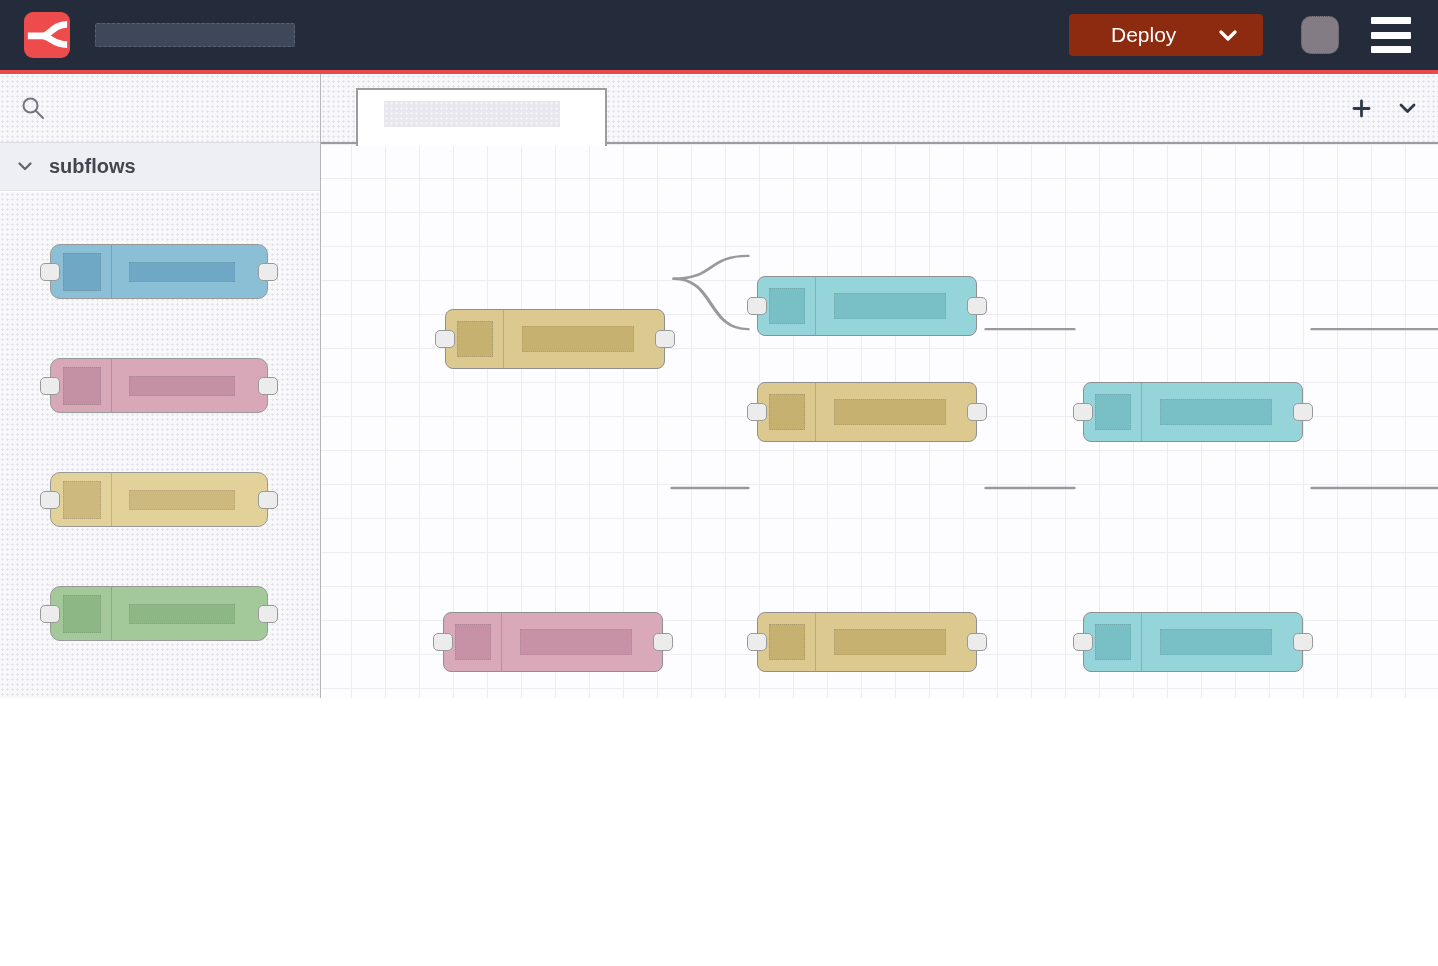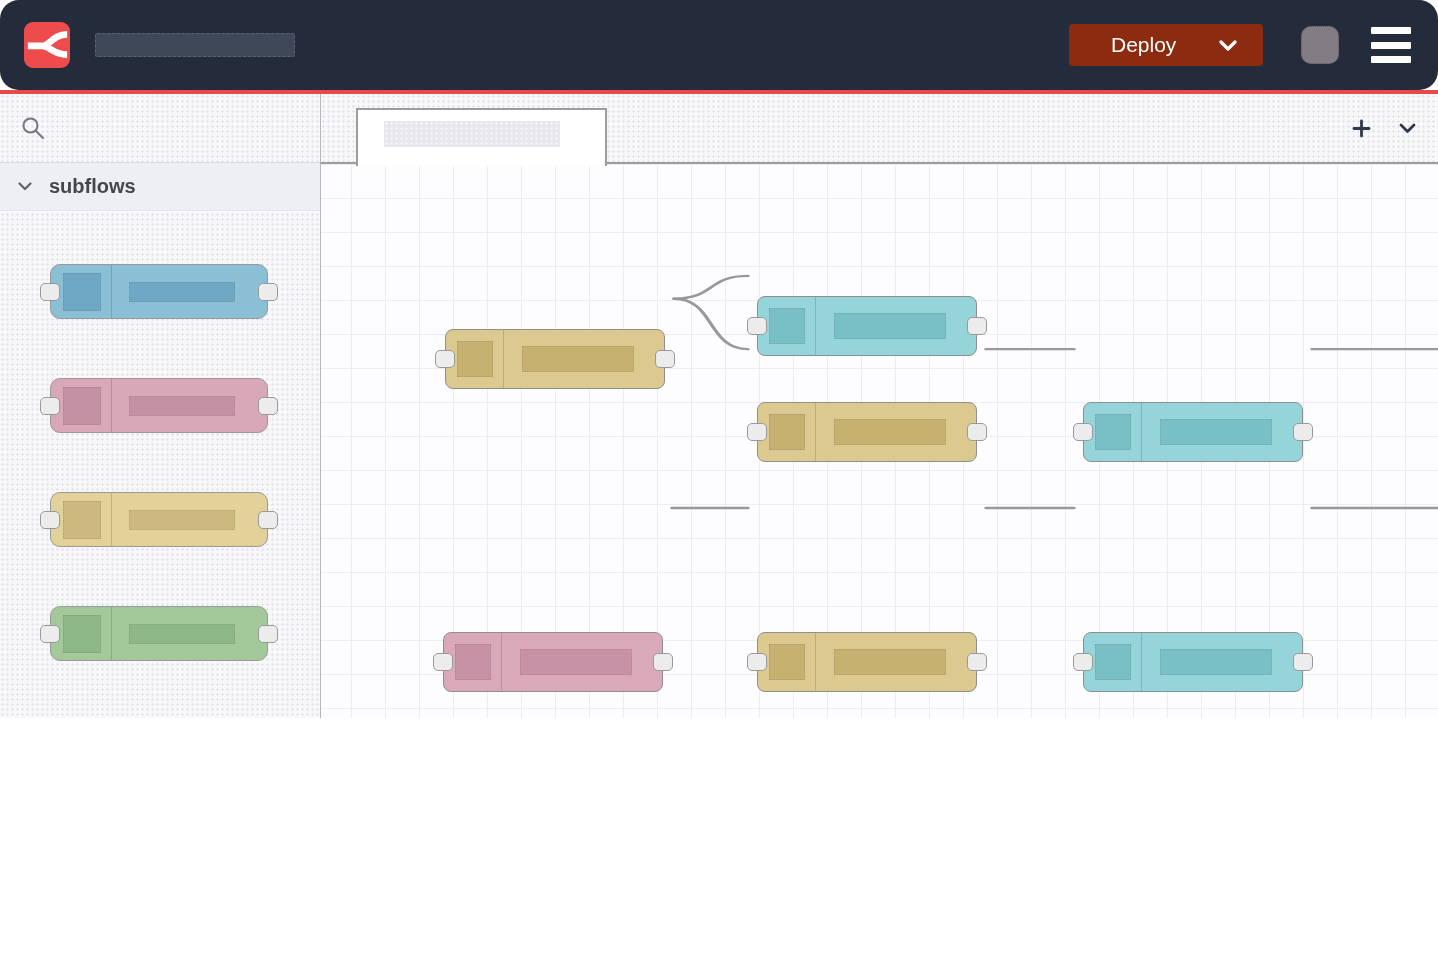--- a/index.html
+++ b/index.html
@@ -1,20 +1,20 @@
 <!DOCTYPE html>
 <html style="--header-bg: #242c3b; --accent: #e9494b; --logo-bg: #ee4b4d; --title-ph-bg: #3e4859; --deploy-bg: #8c2b10; --avatar-bg: #847c84; --grid: #ececf5; --wire: #999999; --port-fill: #ececec; --port-border: #999999;"><head>
 <meta charset="utf-8">
 <style>
   * { margin:0; padding:0; box-sizing:border-box; }
   html,body { width:1438px; height:966px; overflow:hidden; background:#fff;
     font-family:"Liberation Sans", sans-serif; }
 
   
-  .header { height:90px; background:var(--header-bg,#242c3b); display:flex; align-items:center;border-radius:19px; }
+  .header { height:70px; background:var(--header-bg,#242c3b); display:flex; align-items:center; }
   .logo { width:46px; height:46px; margin-left:24px; border-radius:9px;
     background:var(--logo-bg,#ee4b4d); display:flex; align-items:center; justify-content:center; }
   .title-ph { width:200px; height:24px; margin-left:25px; border-radius:2px;
     background:var(--title-ph-bg,#3e4859); border:1px dashed #576276; }
   .header-spacer { flex:1; }
   .deploy-btn { width:194px; height:42px; border:none; border-radius:4px; cursor:pointer;
     background:var(--deploy-bg,#8c2b10); color:#fff; font-family:inherit; font-size:21px; font-weight:500;
     display:flex; align-items:center; justify-content:space-between; padding:0 26px 0 42px; }
   .avatar { width:38px; height:38px; margin-left:38px; border-radius:10px;
     background:var(--avatar-bg,#847c84); border:1px dotted rgba(0,0,0,.3); }

